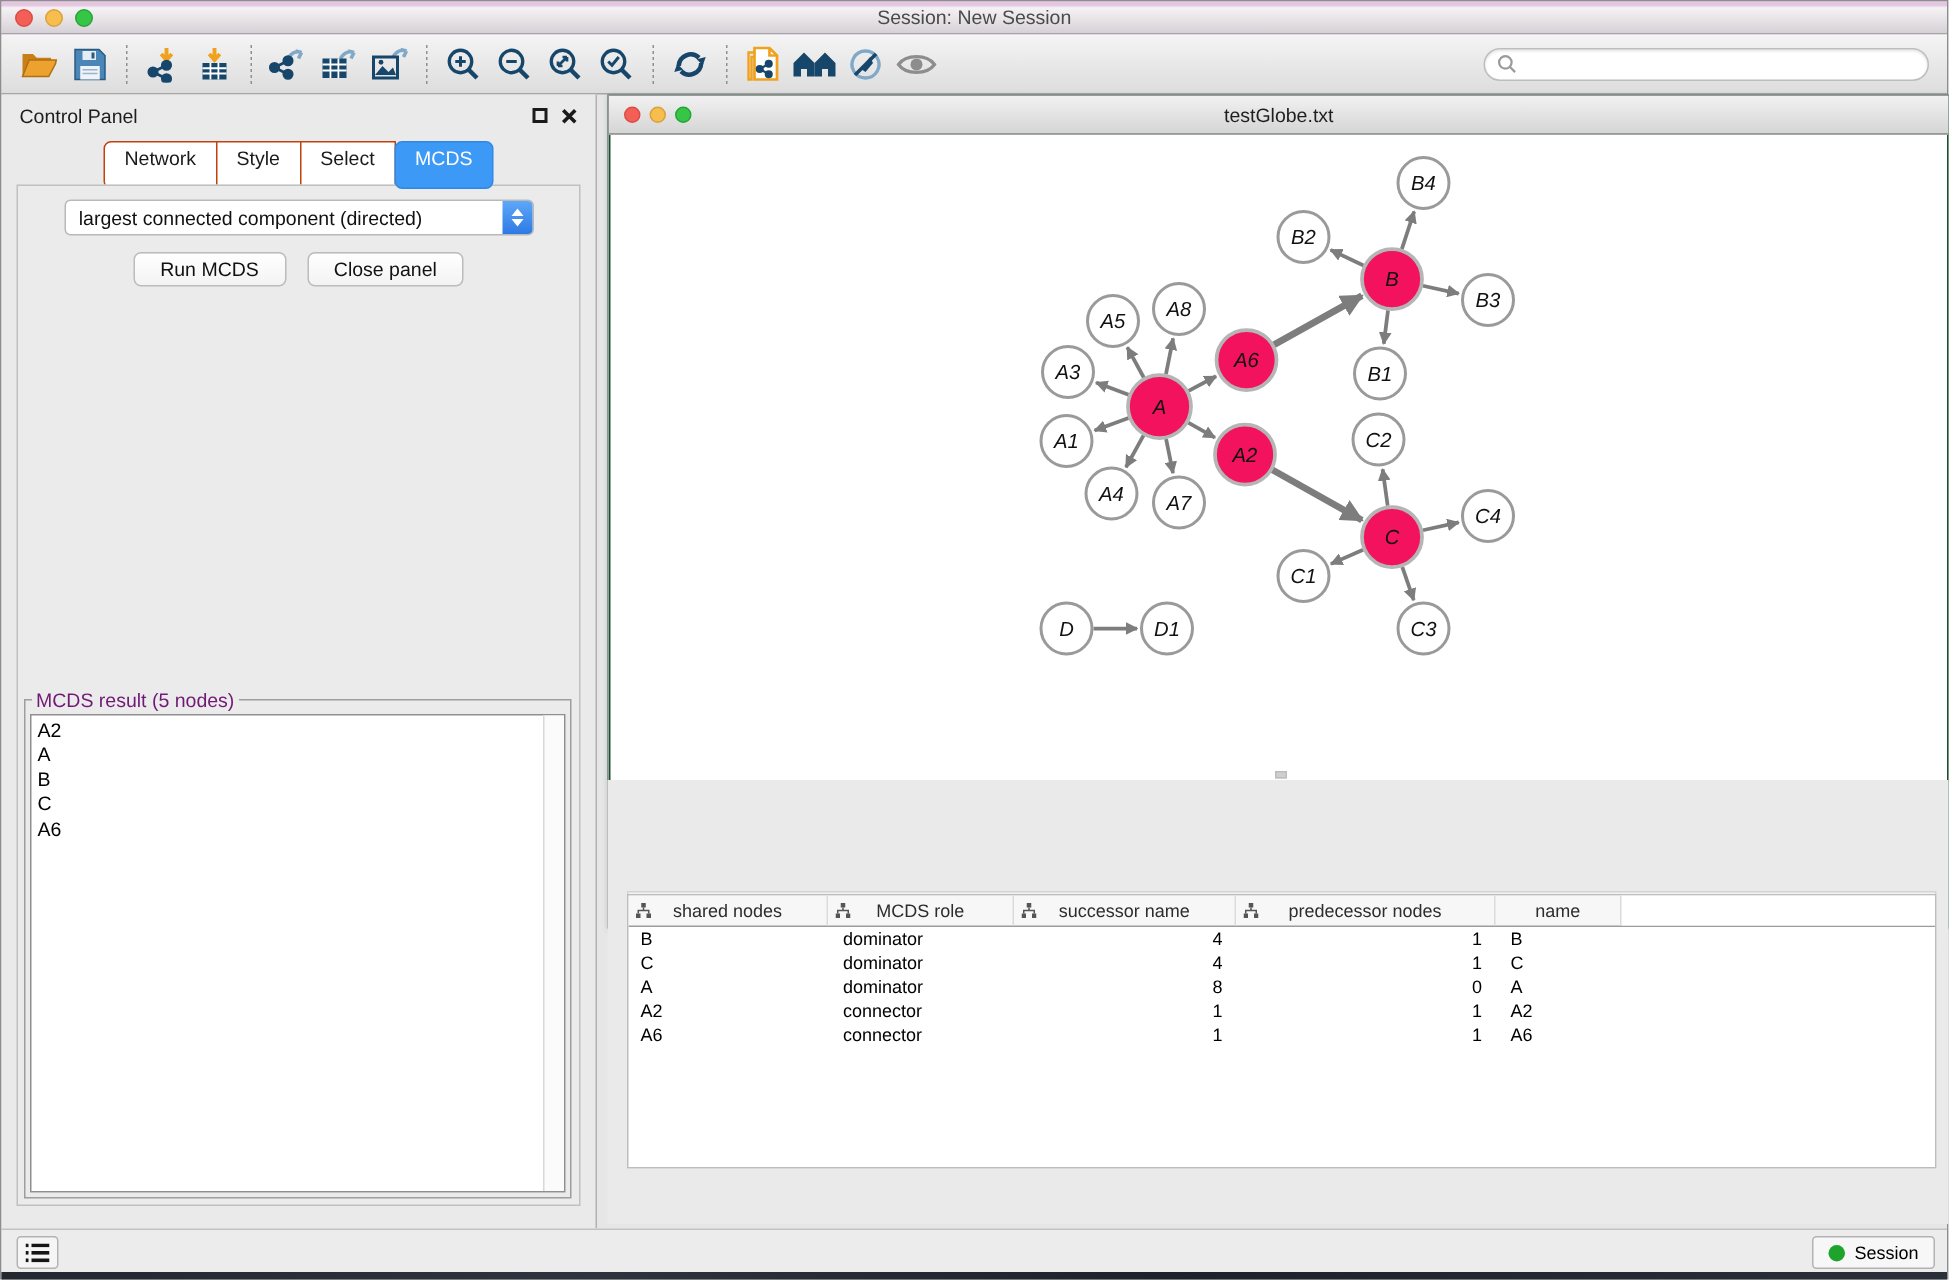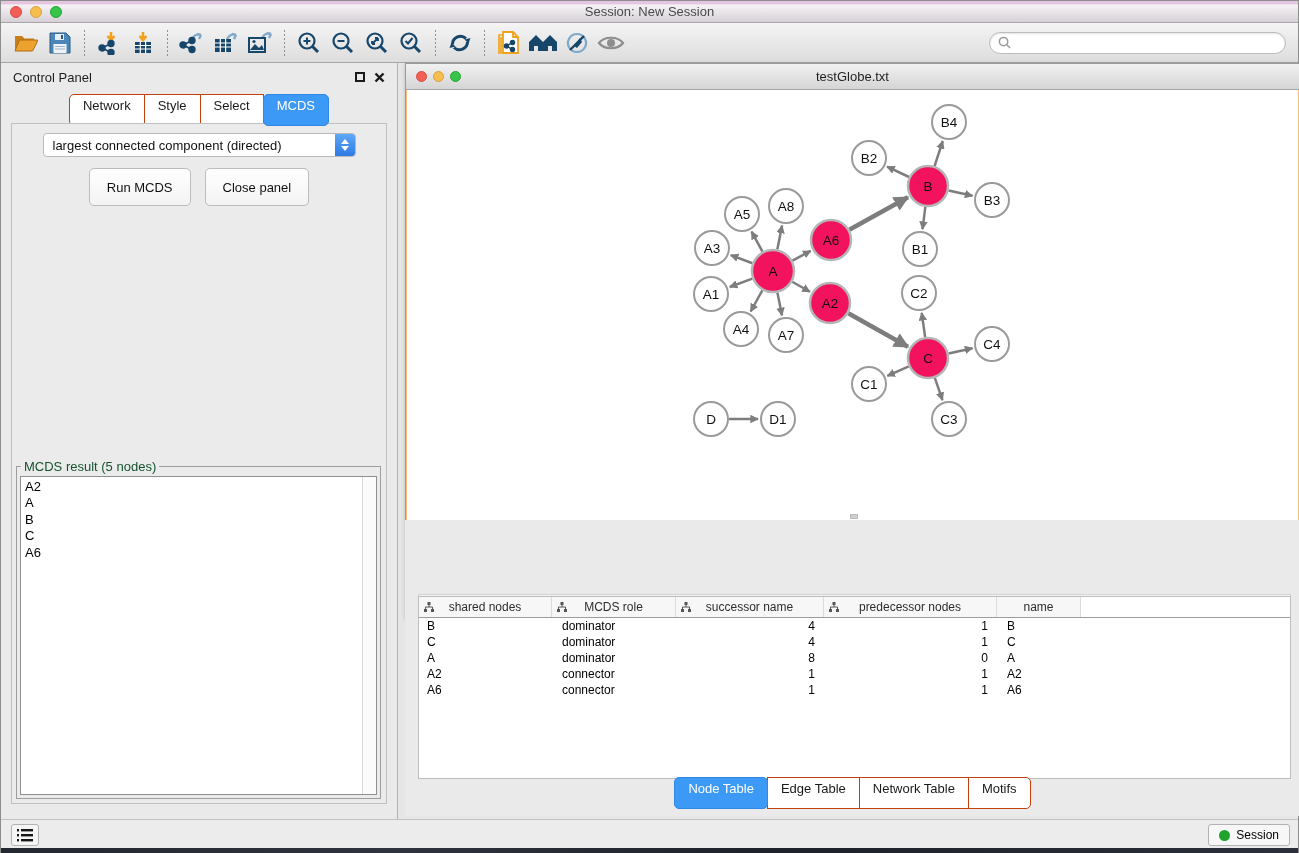--- a/index.html
+++ b/index.html
@@ -64,41 +64,41 @@
     position:relative; }
   .dropdown .dd-text { font-size:13px; color:#111; padding-left:9px; flex:1; }
   .dd-stepper { width:20px; height:22px; margin-right:0; border-radius:0 3px 3px 0;
     background:linear-gradient(#5ea7f8,#2d7ae4); display:flex; flex-direction:column;
     align-items:center; justify-content:center; gap:2px; }
   .dd-up { width:0; height:0; border-left:4px solid transparent; border-right:4px solid transparent; border-bottom:5px solid #fff; }
   .dd-dn { width:0; height:0; border-left:4px solid transparent; border-right:4px solid transparent; border-top:5px solid #fff; }
   .cp-buttons { display:flex; justify-content:center; gap:14px; margin-top:11px; }
   .mac-btn { font-family:"Liberation Sans",sans-serif; font-size:13px; color:#111;
     background:linear-gradient(#ffffff,#f3f3f3); border:1px solid #bcbcbc; border-radius:5px;
-    height:38px; padding:0 17px; cursor:default; }
+    height:23px; padding:0 17px; cursor:default; }
 
   .mcds-fieldset { position:absolute; left:4px; right:5px; top:335px; bottom:4px;
     border:1px solid #9e9e9e; }
-  .mcds-fieldset legend { font-size:13px; color:#14532d; margin-left:4px; padding:0 3px; }
+  .mcds-fieldset legend { font-size:13px; color:#701a75; margin-left:4px; padding:0 3px; }
   .mcds-listbox { position:absolute; left:3px; right:3px; top:2px; bottom:3px;
     background:#fff; border:1px solid #8f8f8f; }
   .mcds-scroll { position:absolute; right:0; top:0; bottom:0; width:14px;
     background:#fbfbfb; border-left:1px solid #d8d8d8; }
   .mcds-items { position:absolute; left:0; right:14px; top:0; bottom:0; overflow:hidden; padding:2px 0 0 4px; }
   .mcds-item { font-size:13px; line-height:16.4px; color:#000; }
 
   
   .net-window { position:absolute; left:404px; top:62px; width:895px; height:556px;
-    background:#fdba74; border:1px solid #9a9a9a; box-shadow:0 1px 4px rgba(0,0,0,.18); }
+    background:#14532d; border:1px solid #9a9a9a; box-shadow:0 1px 4px rgba(0,0,0,.18); }
   .nw-titlebar { position:absolute; left:0; top:0; right:0; height:26px;
     background:linear-gradient(#f1f1f1,#d5d5d5); border-bottom:1px solid #a8a8a8; }
   .nw-titlebar .title { position:absolute; left:0; right:0; top:5px; text-align:center; font-size:13px; color:#1f1f1f; }
   .nw-titlebar .tl { top:7px; width:11px; height:11px; }
   .nw-titlebar .tl.red{left:10px}.nw-titlebar .tl.yellow{left:27px}.nw-titlebar .tl.green{left:44px}
-  .nw-canvas { position:absolute; left:1px; right:1px; top:26px; bottom:1px; background:#fff; }
+  .nw-canvas { position:absolute; left:1px; right:1px; top:26px; bottom:1px; background:#fff;font-style:italic; }
   .grip { position:absolute; right:1px; bottom:1px; width:13px; height:13px;
     background:repeating-linear-gradient(135deg, transparent 0 2px, #b9b9b9 2px 3px); }
   .mdi-divider { position:absolute; left:849px; top:513px; width:8px; height:5px; background:#cfcfcf; border:1px solid #bdbdbd; }
 
   
   .table-panel { position:absolute; left:404px; top:519px; width:895px; height:296px; background:#eaeaea; }
   .tp-toolbar { position:absolute; left:13px; right:9px; top:30px; height:40px;
     background:#f3f3f3; border:1px solid #d4d4d4; display:flex; align-items:center; gap:19px; padding-left:16px;margin-top:44px; }
   .tp-tool { background:none; border:none; display:flex; align-items:center; cursor:default; }
   .fx { font-family:"Liberation Serif", serif; font-style:italic; font-size:18px; color:#9c9c9c; }
@@ -607,28 +607,20 @@
           <div class="trow">
             <div class="td c0">A6</div>
             <div class="td c1">connector</div>
             <div class="td c2">1</div>
             <div class="td c3">1</div>
             <div class="td c4">A6</div>
           </div>
         </div>
     </div>
 
-    <div class="tp-tabs">
-      <div class="seg">
-        <button class="seg-btn first active">Node Table</button>
-        <button class="seg-btn">Edge Table</button>
-        <button class="seg-btn">Network Table</button>
-        <button class="seg-btn last">Motifs</button>
-      </div>
-    </div>
   </div>
 
   <div class="statusbar">
     <button class="list-btn">
       <svg width="16" height="13" viewBox="0 0 16 13">
         <g fill="#161616">
           <rect x="0" y="0" width="2" height="2.4"></rect>
             <rect x="4" y="0" width="12" height="2.4"></rect>
           <rect x="0" y="5" width="2" height="2.4"></rect>
             <rect x="4" y="5" width="12" height="2.4"></rect>

